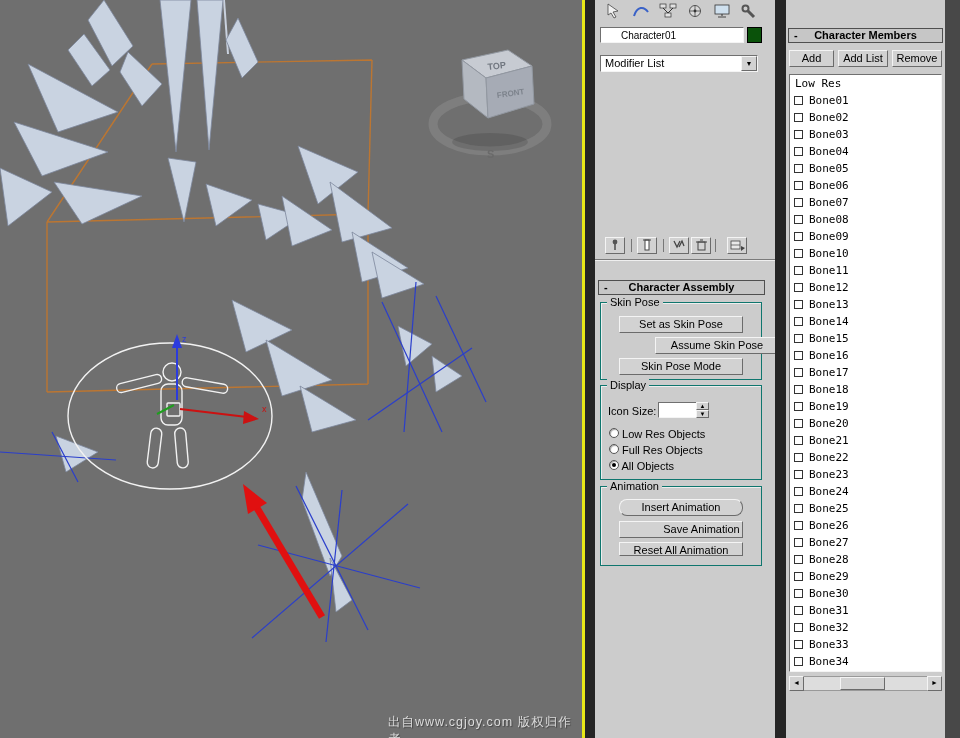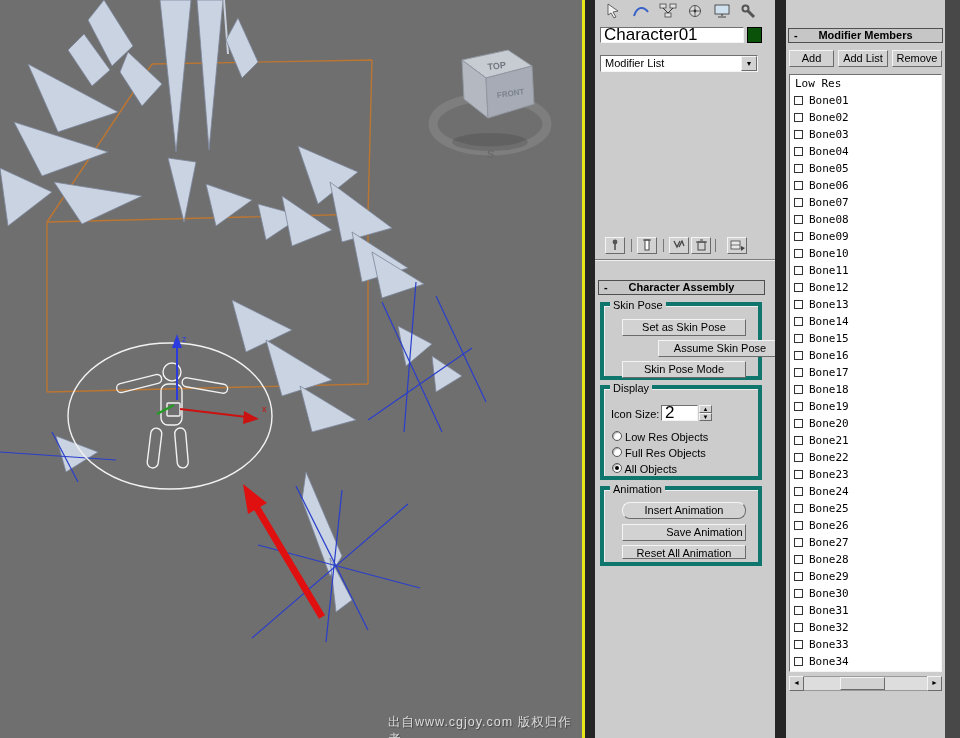--- a/index.html
+++ b/index.html
@@ -16,23 +16,23 @@
   .gap2 { left:775px; top:0; width:11px; height:738px; background:#252525; }
   .rightstrip { left:945px; top:0; width:15px; height:738px; background:#484848; }
 
   
   .btn { background:#d2d2d2; border:1px solid; border-color:#f4f4f4 #6b6b6b #6b6b6b #f4f4f4;
          text-align:center; font-size:11px; line-height:14px; color:#000; cursor:default; overflow:hidden; white-space:nowrap; }
   .sunken { background:#fff; border:1px solid; border-color:#707070 #f4f4f4 #f4f4f4 #707070; }
   .rollout { background:#c6c6c6; border:1px solid #4f4f4f; font-weight:bold; text-align:center;
              height:15px; line-height:13px; font-size:11px; }
   .rollout .minus { position:absolute; left:5px; top:0; font-weight:bold; }
-  .group { border:4px solid #0f766e; box-shadow:1px 1px 0 #eee inset; }
+  .group { border:1px solid #0f766e; box-shadow:1px 1px 0 #eee inset; }
   .legend { position:absolute; top:-7px; left:6px; background:#cccccc; padding:0 3px; font-size:11px; }
-  input[type=text] { font-family:"Liberation Sans", sans-serif; font-size:17px; padding:0 3px; outline:none; }
+  input[type=text] { font-family:"Liberation Sans", sans-serif; font-size:10px; padding:0 20px; outline:none; }
 
   
   .cmd { left:595px; top:0; width:180px; height:738px; background:#cccccc; }
   .tab { top:2px; width:26px; height:19px; background:#cccccc; text-align:center; padding-top:1px; }
   .tab svg { vertical-align:top; }
 
   .combo { display:flex; }
   .combo .cval { flex:1; background:#fff; padding:1px 0 0 4px; }
   .combo .carr { width:16px; }
 
@@ -294,21 +294,21 @@
     <div class="abs btn" style="left:18px; top:55px; width:124px; height:14px;">Reset All Animation</div>
   </div>
 </div>
 
 <div class="abs gap2"></div>
 
 <div class="abs members">
 
   <div class="abs rollout" style="left:2px; top:28px; width:155px;">
     <span class="minus">-</span>
-    <span>Modifier Members</span>
+    <span>Character Members</span>
   </div>
 
   <div class="abs btn" style="left:3px; top:50px; width:45px; height:17px;">Add</div>
   <div class="abs btn" style="left:52px; top:50px; width:50px; height:17px;">Add List</div>
   <div class="abs btn" style="left:106px; top:50px; width:50px; height:17px;">Remove</div>
 
   <div class="abs mlist sunken" style="left:3px; top:74px; width:153px; height:598px;">
     <div class="list-header">Low Res</div>
     <div>
         <div class="bone-row">

